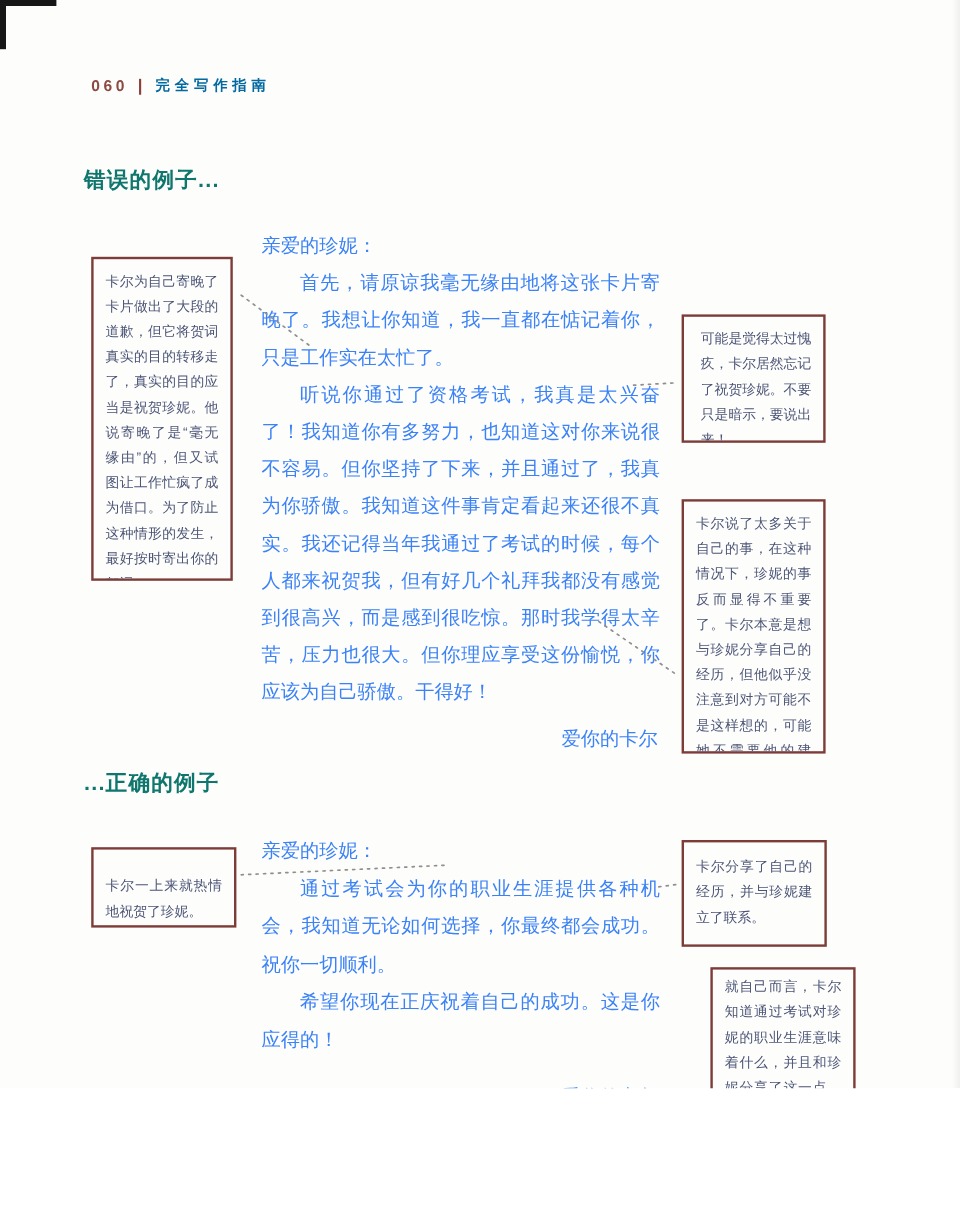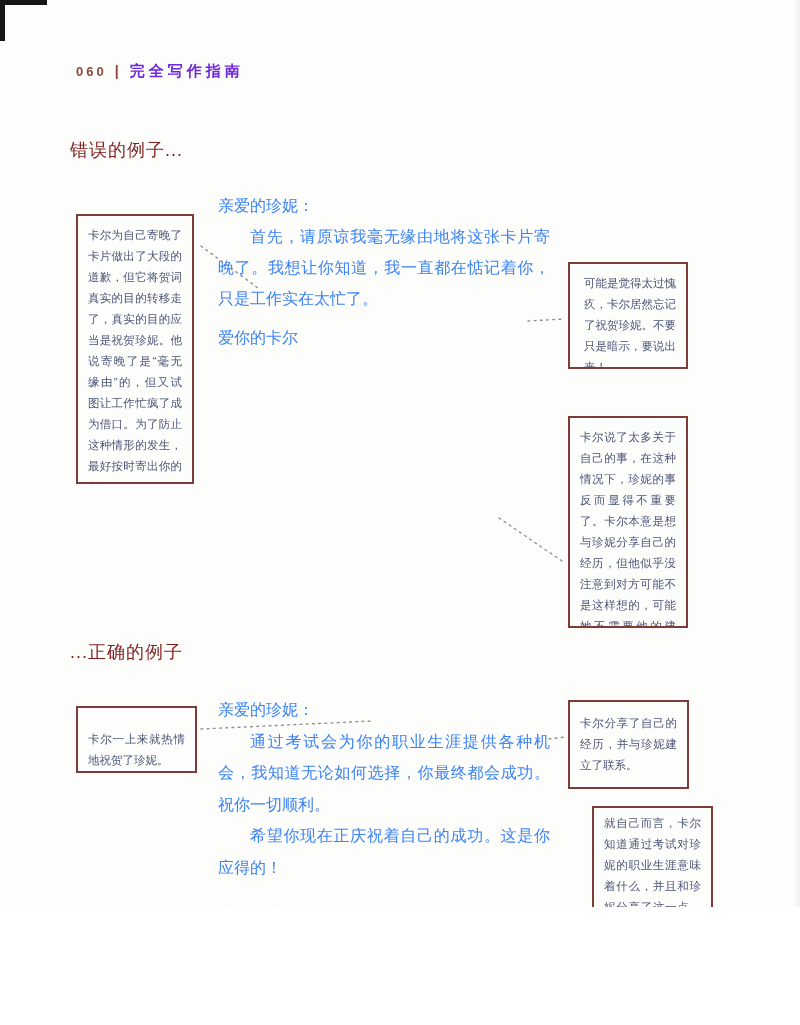--- a/index.html
+++ b/index.html
@@ -16,26 +16,26 @@
     position:absolute; left:0; top:0; width:42px; height:36px;
     border-top:5px solid #161616; border-left:5px solid #161616;
   }
   .header {
     position:absolute; left:76px; top:62px; height:18px;
     display:flex; align-items:center;
     font-family:"Liberation Sans","DejaVu Sans",sans-serif;
   }
   .page-num { color:#8c4a43; font-weight:bold; font-size:13px; letter-spacing:3px; }
   .divider  { color:#8c3f3a; font-weight:bold; font-size:14px; margin:0 11px 0 8px; }
-  .book-title { color:#6d28d9; font-weight:bold; font-size:15px; letter-spacing:4px; }
+  .book-title { color:#0369a1; font-weight:bold; font-size:12px; letter-spacing:4px; }
 
   .section-heading {
     position:absolute; left:70px; margin:0;
     font-family:"Liberation Sans","DejaVu Sans",sans-serif;
-    font-size:18px; font-weight:normal; color:#7f1d1d; letter-spacing:1px;
+    font-size:18px; font-weight:bold; color:#0f766e; letter-spacing:1px;
   }
   #heading-wrong { top:138px; }
   #heading-correct { top:640px; }
 
   .note {
     position:absolute; box-sizing:border-box;
     border:2px solid #7d3c38; background:#fdfdfc;
     color:#4b5476; font-family:"Liberation Sans","DejaVu Sans",sans-serif;
     font-size:11.5px; line-height:21px; padding:9px 10px;
     text-align:justify; overflow:hidden;
@@ -48,21 +48,21 @@
   #note-correct-r2    { left:568px; top:806px; width:121px; height:195px; padding-top:5px;margin-left:24px; }
 
   .letter {
     position:absolute; width:332px; color:#3b82f6;
     font-size:16px; text-align:justify;
   }
   #letter-wrong   { left:218px; top:190px; line-height:31px; }
   #letter-correct { left:218px; top:694px; line-height:31.5px; }
   .letter p { margin:0; text-indent:2em; }
   .letter .salutation { text-indent:0; }
-  .letter .signature { text-indent:0; padding-right:2px; }
+  .letter .signature { text-align:right; text-indent:0; padding-right:2px; }
   #letter-wrong .signature   { margin-top:8px; }
   #letter-correct .signature { margin-top:16px; }
 
   .connectors {
     position:absolute; left:0; top:0; width:800px; height:1025px;
     pointer-events:none;
   }
 </style>
 </head>
 <body>
@@ -77,20 +77,21 @@
     <span class="book-title">完全写作指南</span>
   </div>
 
   <h2 class="section-heading" id="heading-wrong">错误的例子...</h2>
 
   <div class="note" id="note-wrong-left">卡尔为自己寄晚了卡片做出了大段的道歉，但它将贺词真实的目的转移走了，真实的目的应当是祝贺珍妮。他说寄晚了是“毫无缘由”的，但又试图让工作忙疯了成为借口。为了防止这种情形的发生，最好按时寄出你的贺词。</div>
 
   <div class="letter" id="letter-wrong">
     <p class="salutation">亲爱的珍妮：</p>
     <p>首先，请原谅我毫无缘由地将这张卡片寄晚了。我想让你知道，我一直都在惦记着你，只是工作实在太忙了。</p>
+    <p>听说你通过了资格考试，我真是太兴奋了！我知道你有多努力，也知道这对你来说很不容易。但你坚持了下来，并且通过了，我真为你骄傲。我知道这件事肯定看起来还很不真实。我还记得当年我通过了考试的时候，每个人都来祝贺我，但有好几个礼拜我都没有感觉到很高兴，而是感到很吃惊。那时我学得太辛苦，压力也很大。但你理应享受这份愉悦，你应该为自己骄傲。干得好！</p>
     <p class="signature">爱你的卡尔</p>
   </div>
 
   <div class="note" id="note-wrong-r1">可能是觉得太过愧疚，卡尔居然忘记了祝贺珍妮。不要只是暗示，要说出来！</div>
   <div class="note" id="note-wrong-r2">卡尔说了太多关于自己的事，在这种情况下，珍妮的事反而显得不重要了。卡尔本意是想与珍妮分享自己的经历，但他似乎没注意到对方可能不是这样想的，可能她不需要他的建议。</div>
 
   <h2 class="section-heading" id="heading-correct">...正确的例子</h2>
 
   <div class="note" id="note-correct-left">卡尔一上来就热情地祝贺了珍妮。</div>
 

